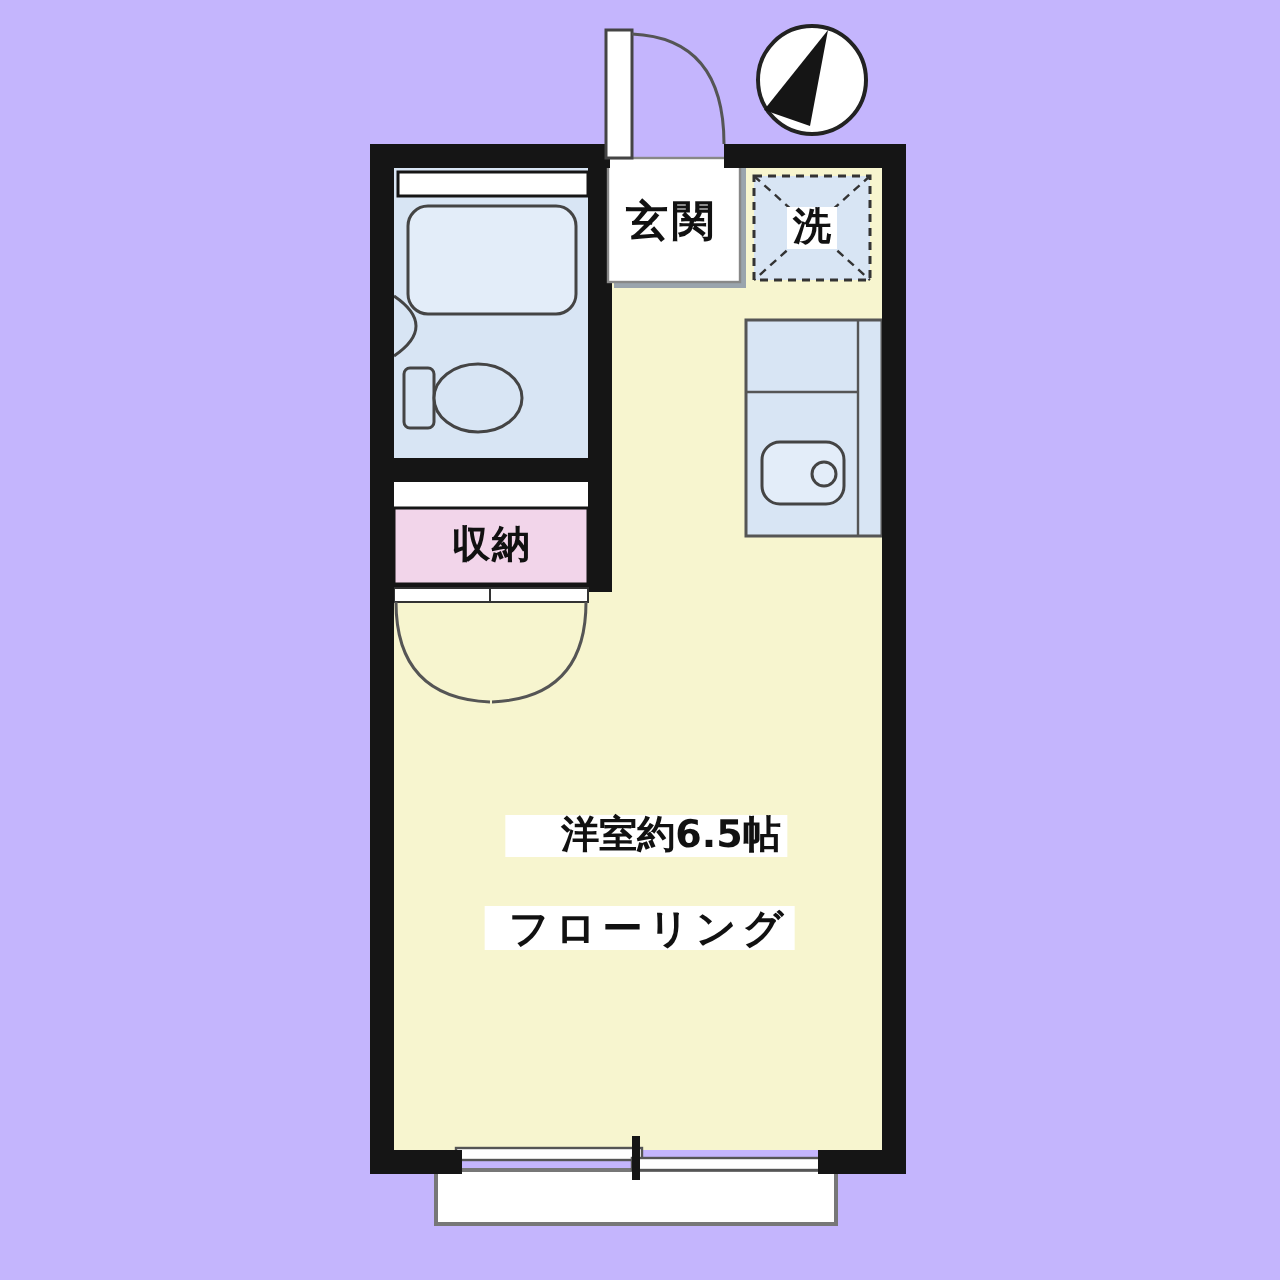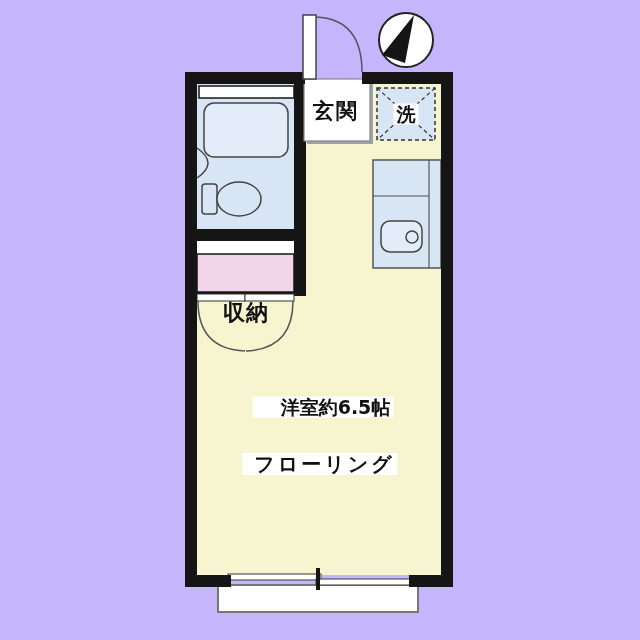--- a/index.html
+++ b/index.html
@@ -4,21 +4,21 @@
 <style>
   html,body{margin:0;padding:0;background:#fff;}
   #stage{position:relative;width:640px;height:640px;background:#c4b5fd;overflow:hidden;
          font-family:"DejaVu Sans","Liberation Sans",sans-serif;}
   #plan-svg{position:absolute;left:0;top:0;}
   .lbl{position:absolute;transform:translate(-50%,-50%);color:#111;font-weight:600;
        white-space:nowrap;line-height:1;}
   .lbl.boxed{background:#ffffff;padding:1px 3px;}
   .genkan{font-size:21px;letter-spacing:2px;}
   .washer{font-size:19px;}
-  .storage{font-size:22px;letter-spacing:1px;margin-top:40px;}
+  .storage{font-size:19px;letter-spacing:1px;}
   .room{font-size:19px;}
   .flooring{font-size:20px;letter-spacing:3px;}
 </style>
 </head>
 <body>
 
 <div id="stage">
 
 <svg id="plan-svg" width="640" height="640" viewBox="0 0 640 640">
 
@@ -81,16 +81,16 @@
   <circle cx="406" cy="40" r="27" fill="#ffffff" stroke="#222" stroke-width="2"></circle>
   <polygon points="414,15 382,55 405,63" fill="#151515"></polygon>
 </svg>
 
   <div class="lbl genkan" style="left:336px;top:111px;">玄関</div>
 
   <div class="lbl washer boxed" style="left:406px;top:114px;">洗</div>
 
   <div class="lbl storage" style="left:246px;top:273px;">収納</div>
 
-  <div class="lbl room boxed" style="left:323px;top:407px;padding-left:28px;">洋室約6.5帖</div>
+  <div class="lbl room boxed" style="left:323px;top:418px;padding-left:28px;">洋室約6.5帖</div>
 
   <div class="lbl flooring boxed" style="left:320px;top:464px;padding-left:12px;">フローリング</div>
 </div>
 
 </body></html>

